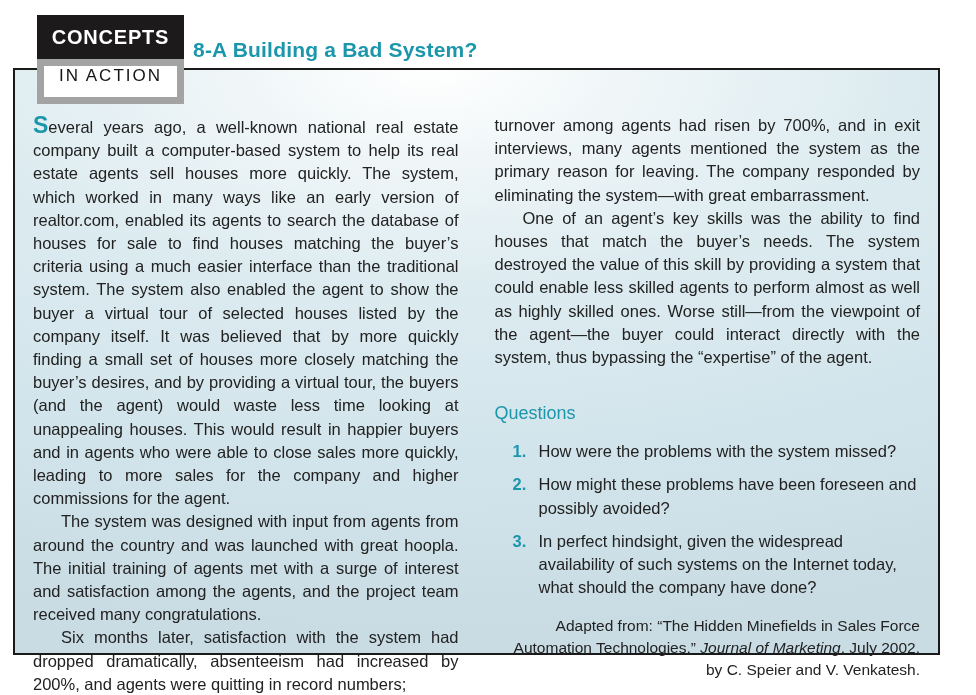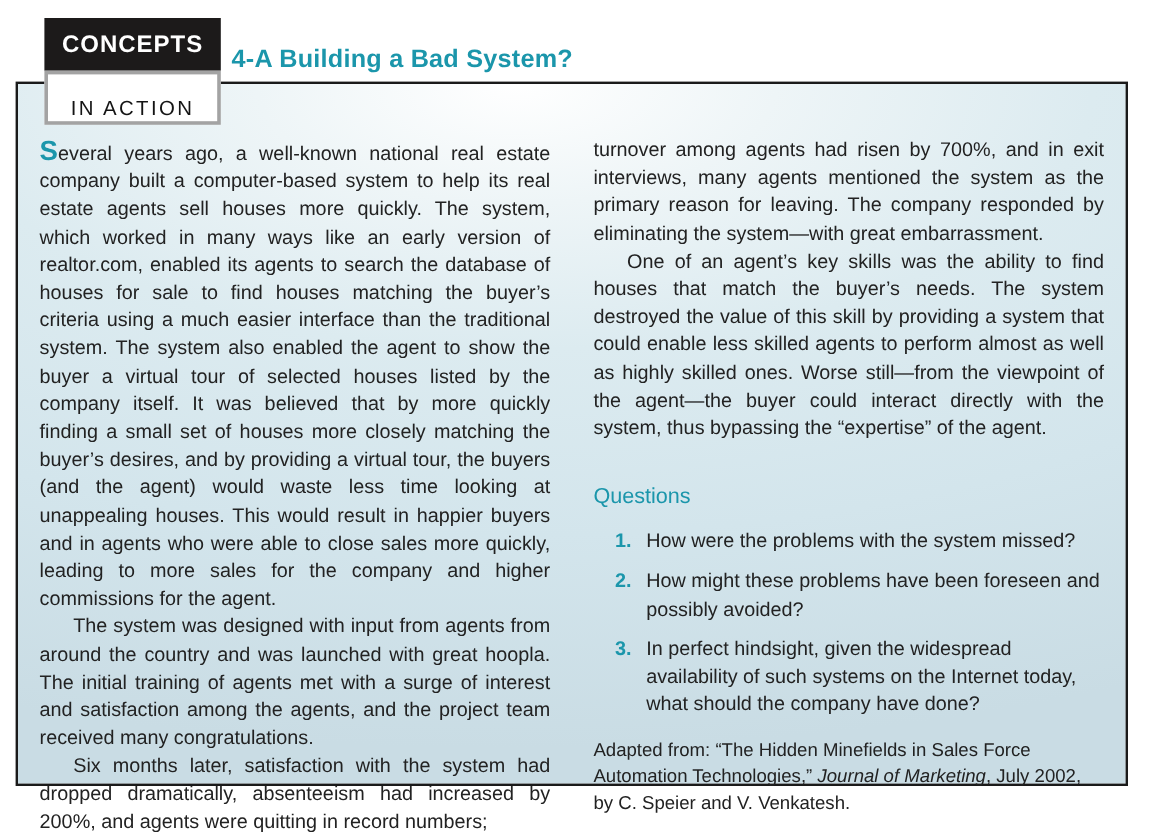--- a/index.html
+++ b/index.html
@@ -21,22 +21,22 @@
   .badge-concepts{
     position:absolute;left:37px;top:15px;width:147px;height:44px;
     background:#1c1a1a;color:#ffffff;
     display:flex;align-items:center;justify-content:center;
     font-size:20px;font-weight:bold;letter-spacing:0.8px;
     z-index:3;
   }
   .badge-action{
     position:absolute;left:37px;top:59px;width:147px;height:45px;
     box-sizing:border-box;
-    background:#ffffff;border:3px solid #a3a3a3;
-    display:flex;align-items:flex-end;justify-content:center;
+    background:#ffffff;border:7px solid #a3a3a3;
+    display:flex;align-items:flex-start;justify-content:center;
     font-size:17px;letter-spacing:2px;color:#141414;
     z-index:3;
   }
   .article-title{
     position:absolute;left:193px;top:24px;
     font-size:21px;font-weight:bold;color:#1b96ab;
     letter-spacing:0.2px;
     z-index:3;
   }
   .columns{
@@ -67,37 +67,37 @@
     font-size:16.5px;line-height:23.2px;color:#222222;
   }
   .q-num{
     flex:0 0 auto;width:26px;
     font-weight:bold;color:#1b96ab;
   }
   .q-text{flex:1 1 auto;}
   .citation{
     margin:16px 0 0 0;
     font-size:15.5px;line-height:22px;color:#222222;
-    text-align:left;
+    text-align:right;
   }
 </style>
 </head>
 <body>
 
 <div class="page">
 
   <div class="badge-concepts">
     <span>CONCEPTS</span>
   </div>
 
   <div class="badge-action">
     <span>IN ACTION</span>
   </div>
 
-  <h1 class="article-title">4-A Building a Bad System?</h1>
+  <h1 class="article-title">8-A Building a Bad System?</h1>
 
   <div class="article-box">
     <div class="columns">
 
       <div class="col">
         <p class="body-p"><span class="drop-initial">S</span><span>everal years ago, a well-known national real estate company built a computer-based system to help its real estate agents sell houses more quickly. The system, which worked in many ways like an early version of realtor.com, enabled its agents to search the database of houses for sale to find houses matching the buyer’s criteria using a much easier interface than the traditional system. The system also enabled the agent to show the buyer a virtual tour of selected houses listed by the company itself. It was believed that by more quickly finding a small set of houses more closely matching the buyer’s desires, and by providing a virtual tour, the buyers (and the agent) would waste less time looking at unappealing houses. This would result in happier buyers and in agents who were able to close sales more quickly, leading to more sales for the company and higher commissions for the agent.</span></p>
         <p class="body-p indent">The system was designed with input from agents from around the country and was launched with great hoopla. The initial training of agents met with a surge of interest and satisfaction among the agents, and the project team received many congratulations.</p>
         <p class="body-p indent">Six months later, satisfaction with the system had dropped dramatically, absenteeism had increased by 200%, and agents were quitting in record numbers;</p>
       </div>
 

